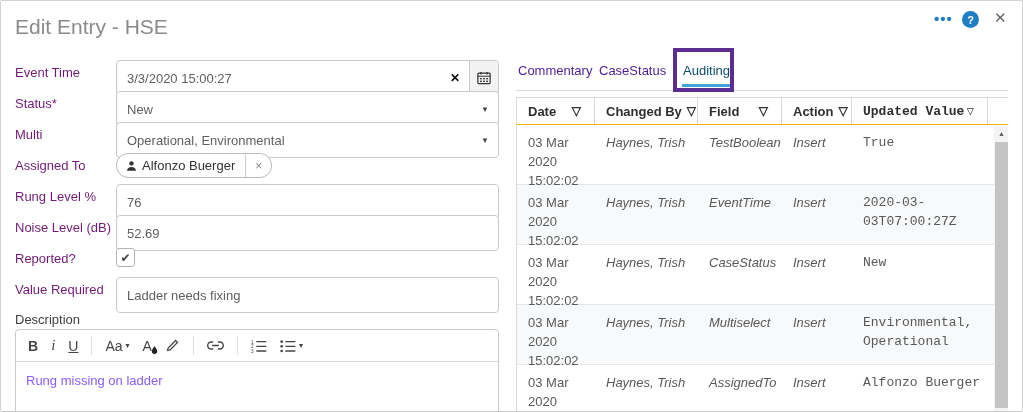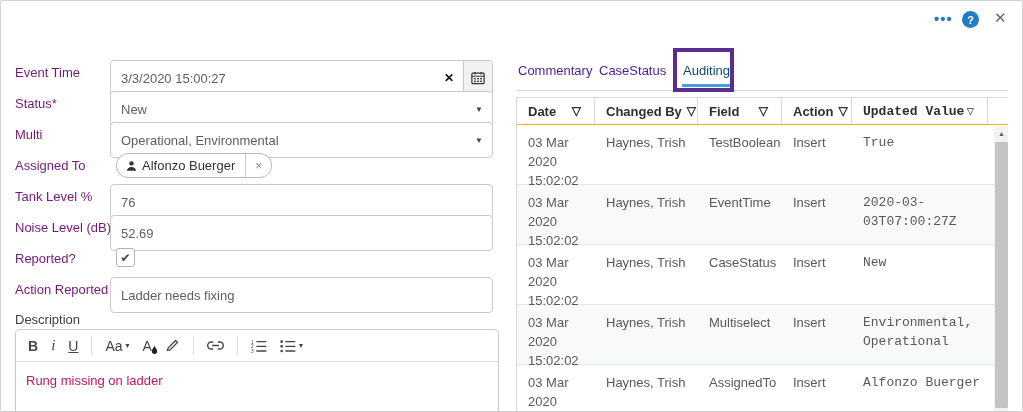--- a/index.html
+++ b/index.html
@@ -39,21 +39,21 @@
     position: absolute; left: 993px; top: 9px;
     color: #666; font-size: 15px; line-height: 16px; cursor: pointer;
   }
   
   .frow { position: absolute; left: 14px; width: 484px; height: 25px; }
   .frow label {
     position: absolute; left: 0; top: 5px;
     font-size: 13px; color: #701a75;
   }
   .ctrl {
-    position: absolute; left: 95px; width: 383px; height: 36px;
+    position: absolute; left: 101px; width: 383px; height: 36px;
     border: 1px solid #c9c9c9; border-radius: 4px;
     background: #fff; display: flex; align-items: center;
     font-size: 13px; color: #5f5f5f; overflow: hidden;
   }
   .ctrl .val { flex: 1; padding-left: 10px; white-space: nowrap; }
   .ctrl .caret { font-size: 8px; color: #444; padding-right: 9px; }
   .ctrl .clear { font-size: 12px; color: #111; font-weight: 700; padding-right: 9px; cursor: pointer; }
   .calbtn {
     width: 29px; height: 100%; border: none; border-left: 1px solid #c9c9c9;
     background: #f2f2f2; display: flex; align-items: center; justify-content: center;
@@ -92,21 +92,21 @@
     color: #444;
   }
   .tbtn { font-size: 14px; color: #444; cursor: pointer; display: flex; align-items: center; line-height: 1; }
   .tbtn.bold { font-weight: 700; }
   .tbtn.italic { font-style: italic; font-family: "Liberation Serif", serif; font-size: 15px; }
   .tbtn.under { text-decoration: underline; }
   .tbtn .mini-caret { font-size: 8px; margin-left: 3px; color: #444; }
   .tsep { width: 1px; height: 19px; background: #ddd; }
   .fontcolor { position: relative; }
   .fontcolor svg { position: absolute; right: -6px; bottom: -1px; }
-  .editor-body { padding: 11px 10px; font-size: 13px; color: #be185d; }
+  .editor-body { padding: 11px 10px; font-size: 13px; color: #8b5cf6; }
   
   .tab {
     position: absolute; top: 62px;
     font-size: 13px; color: #4c1d95; cursor: pointer; white-space: nowrap;
   }
   .tab.active { color: #0c4a6e; padding: 0 1px 6px 1px; border-bottom: 3px solid #45a0d6; }
   .tab-divider {
     position: absolute; left: 515px; top: 89px; width: 492px; height: 1px;
     background: #d9d9d9;
   }
@@ -130,41 +130,42 @@
   .hcell:nth-child(odd) .funnel { margin-left: auto; margin-right: 13px; }
   .hcell:nth-child(even) .funnel { margin-left: 5px; }
   .c1 { width: 78px; } .c2 { width: 103px; } .c3 { width: 84px; gap: 11px; }
   .c4 { width: 70px; } .c5 { width: 136px; font-family: Liberation Mono, monospace; }
   .grid-row {
     display: flex; height: 60px; border-bottom: 1px solid #e6e6e6;
     font-size: 13px; color: #595959; line-height: 19px;
   }
   .grid-row:nth-child(even) { background: #f8f9fa; }
   .bcell { padding: 8px 4px 0 11px; }
-  .bcell.c2, .bcell.c3, .bcell.c4 { white-space: nowrap; }
+  .bcell.c2, .bcell.c3, .bcell.c4 { white-space: nowrap; font-style: italic; }
   
   .vscroll {
     position: absolute; left: 477px; top: 28px; width: 15px; height: 286px;
     background: #f3f3f3;
   }
   .vscroll .sb-up {
     height: 14px; display: flex; align-items: center; justify-content: center;
     font-size: 7px; color: #606060; cursor: pointer;
   }
   .vscroll .sb-thumb {
     position: absolute; left: 1px; top: 16px; width: 13px; height: 266px;
     background: #c4c4c4; border-radius: 1px; cursor: grab;
   }
   svg { display: block; }
 </style>
 </head>
 <body>
 
 <div class="dialog">
 
+  <div class="title">Edit Entry - HSE</div>
 
   <div class="more-btn">•••</div>
   <div class="help-btn">?</div>
   <div class="close-btn">✕</div>
 
   <div class="frow" style="top:59px">
     <label>Event Time</label>
     <div class="ctrl">
       <span class="val">3/3/2020 15:00:27</span>
       <span class="clear">✕</span>
@@ -213,42 +214,42 @@
               <path d="M1.5 15c0-3.8 2.9-5.6 6.5-5.6s6.5 1.8 6.5 5.6z" fill="#333"></path>
             </svg>
         </span>
         <span>Alfonzo Buerger</span>
       </span>
       <span class="tag-x">×</span>
     </div>
   </div>
 
   <div class="frow" style="top:183px">
-    <label>Tank Level %</label>
+    <label>Rung Level %</label>
     <div class="ctrl">
       <span class="val">76</span>
     </div>
   </div>
 
   <div class="frow" style="top:214px">
     <label>Noise Level (dB)</label>
     <div class="ctrl">
       <span class="val">52.69</span>
     </div>
   </div>
 
   <div class="frow" style="top:245px">
     <label>Reported?</label>
     <div class="checkbox">
       <span>✔</span>
     </div>
   </div>
 
   <div class="frow" style="top:276px">
-    <label>Action Reported</label>
+    <label>Value Required</label>
     <div class="ctrl">
       <span class="val">Ladder needs fixing</span>
     </div>
   </div>
 
   <div class="desc-label">Description</div>
   <div class="editor">
     <div class="editor-toolbar">
       <span class="tbtn bold">B</span>
       <span class="tbtn italic">i</span>

